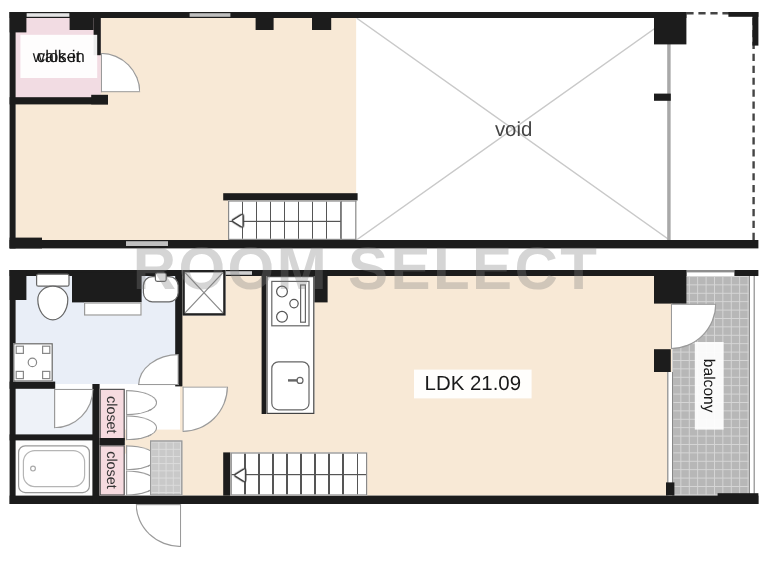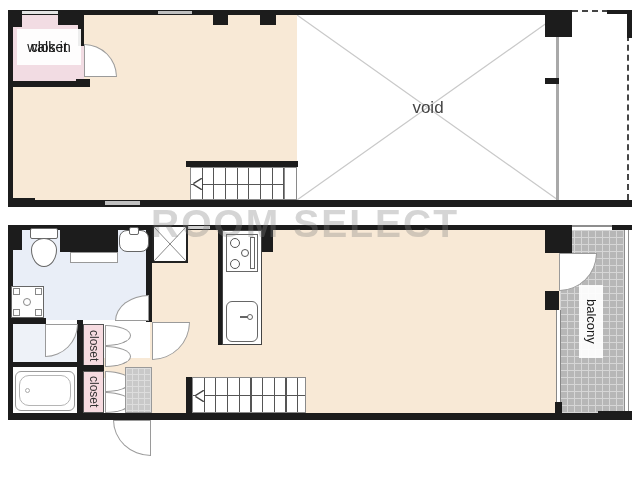--- a/index.html
+++ b/index.html
@@ -25,21 +25,21 @@
           border-right:8px solid #fff;filter:drop-shadow(-1px 0 0 #444) drop-shadow(1px 0 0 #444) drop-shadow(0 1px 0 #444) drop-shadow(0 -1px 0 #444);}
   .tilegrid{background-color:var(--tile);
     background-image:linear-gradient(var(--tileline) 1px,transparent 1px),linear-gradient(90deg,var(--tileline) 1px,transparent 1px);
     background-size:7px 7px;}
   .genkan{background-color:var(--genkan);
     background-image:linear-gradient(#ddd 1px,transparent 1px),linear-gradient(90deg,#ddd 1px,transparent 1px);
     background-size:6px 6px;border:1px solid #999;}
   .fix{background:#fff;border:1.2px solid #666;}
   .thin{background:#a9a9a9;}
   .halfd{background:#fff;border:1px solid var(--doorline);border-radius:0 100% 100% 0 / 0 50% 50% 0;}
-  .watermark{font-weight:700;color:rgba(128,128,128,.33);font-size:39px;letter-spacing:2px;
+  .watermark{font-weight:700;color:rgba(128,128,128,.33);font-size:50px;letter-spacing:2px;
              text-align:center;line-height:50px;z-index:60;pointer-events:none;}
 </style>
 </head>
 <body>
 
 <div class="plan">
 
   <div style="position:absolute;left:0;top:0;width:640px;height:210px;">
 
     <div class="fill" style="left:13px;top:15px;width:284px;height:185px;"></div>
@@ -190,19 +190,20 @@
     <div class="stair" style="left:192px;top:377px;width:114px;height:36px;">
       <div class="midline" style="top:17px;position:absolute;"></div>
       <div class="arrowL" style="left:3px;top:13px;"></div>
     </div>
 
     <div class="door" style="left:559px;top:253px;width:38px;height:38px;border-radius:0 0 100% 0;"></div>
     <div class="pillar" style="left:545px;top:291px;width:14px;height:19px;"></div>
     <div style="left:556px;top:310px;width:5px;height:103px;background:#fff;border-left:1.2px solid #888;border-right:1.2px solid #888;"></div>
     <div class="pillar" style="left:555px;top:402px;width:7px;height:11px;"></div>
 
+    <div class="label" style="left:345px;top:308px;width:98px;height:24px;">LDK 21.09</div>
     <div class="label" style="left:579px;top:285px;width:24px;height:73px;">
       <span class="vtext" style="position:static;font-size:13px;">balcony</span>
     </div>
   </div>
 
   <div class="watermark" style="left:55px;top:199px;width:500px;height:50px;">ROOM SELECT</div>
 </div>
 
 </body></html>

